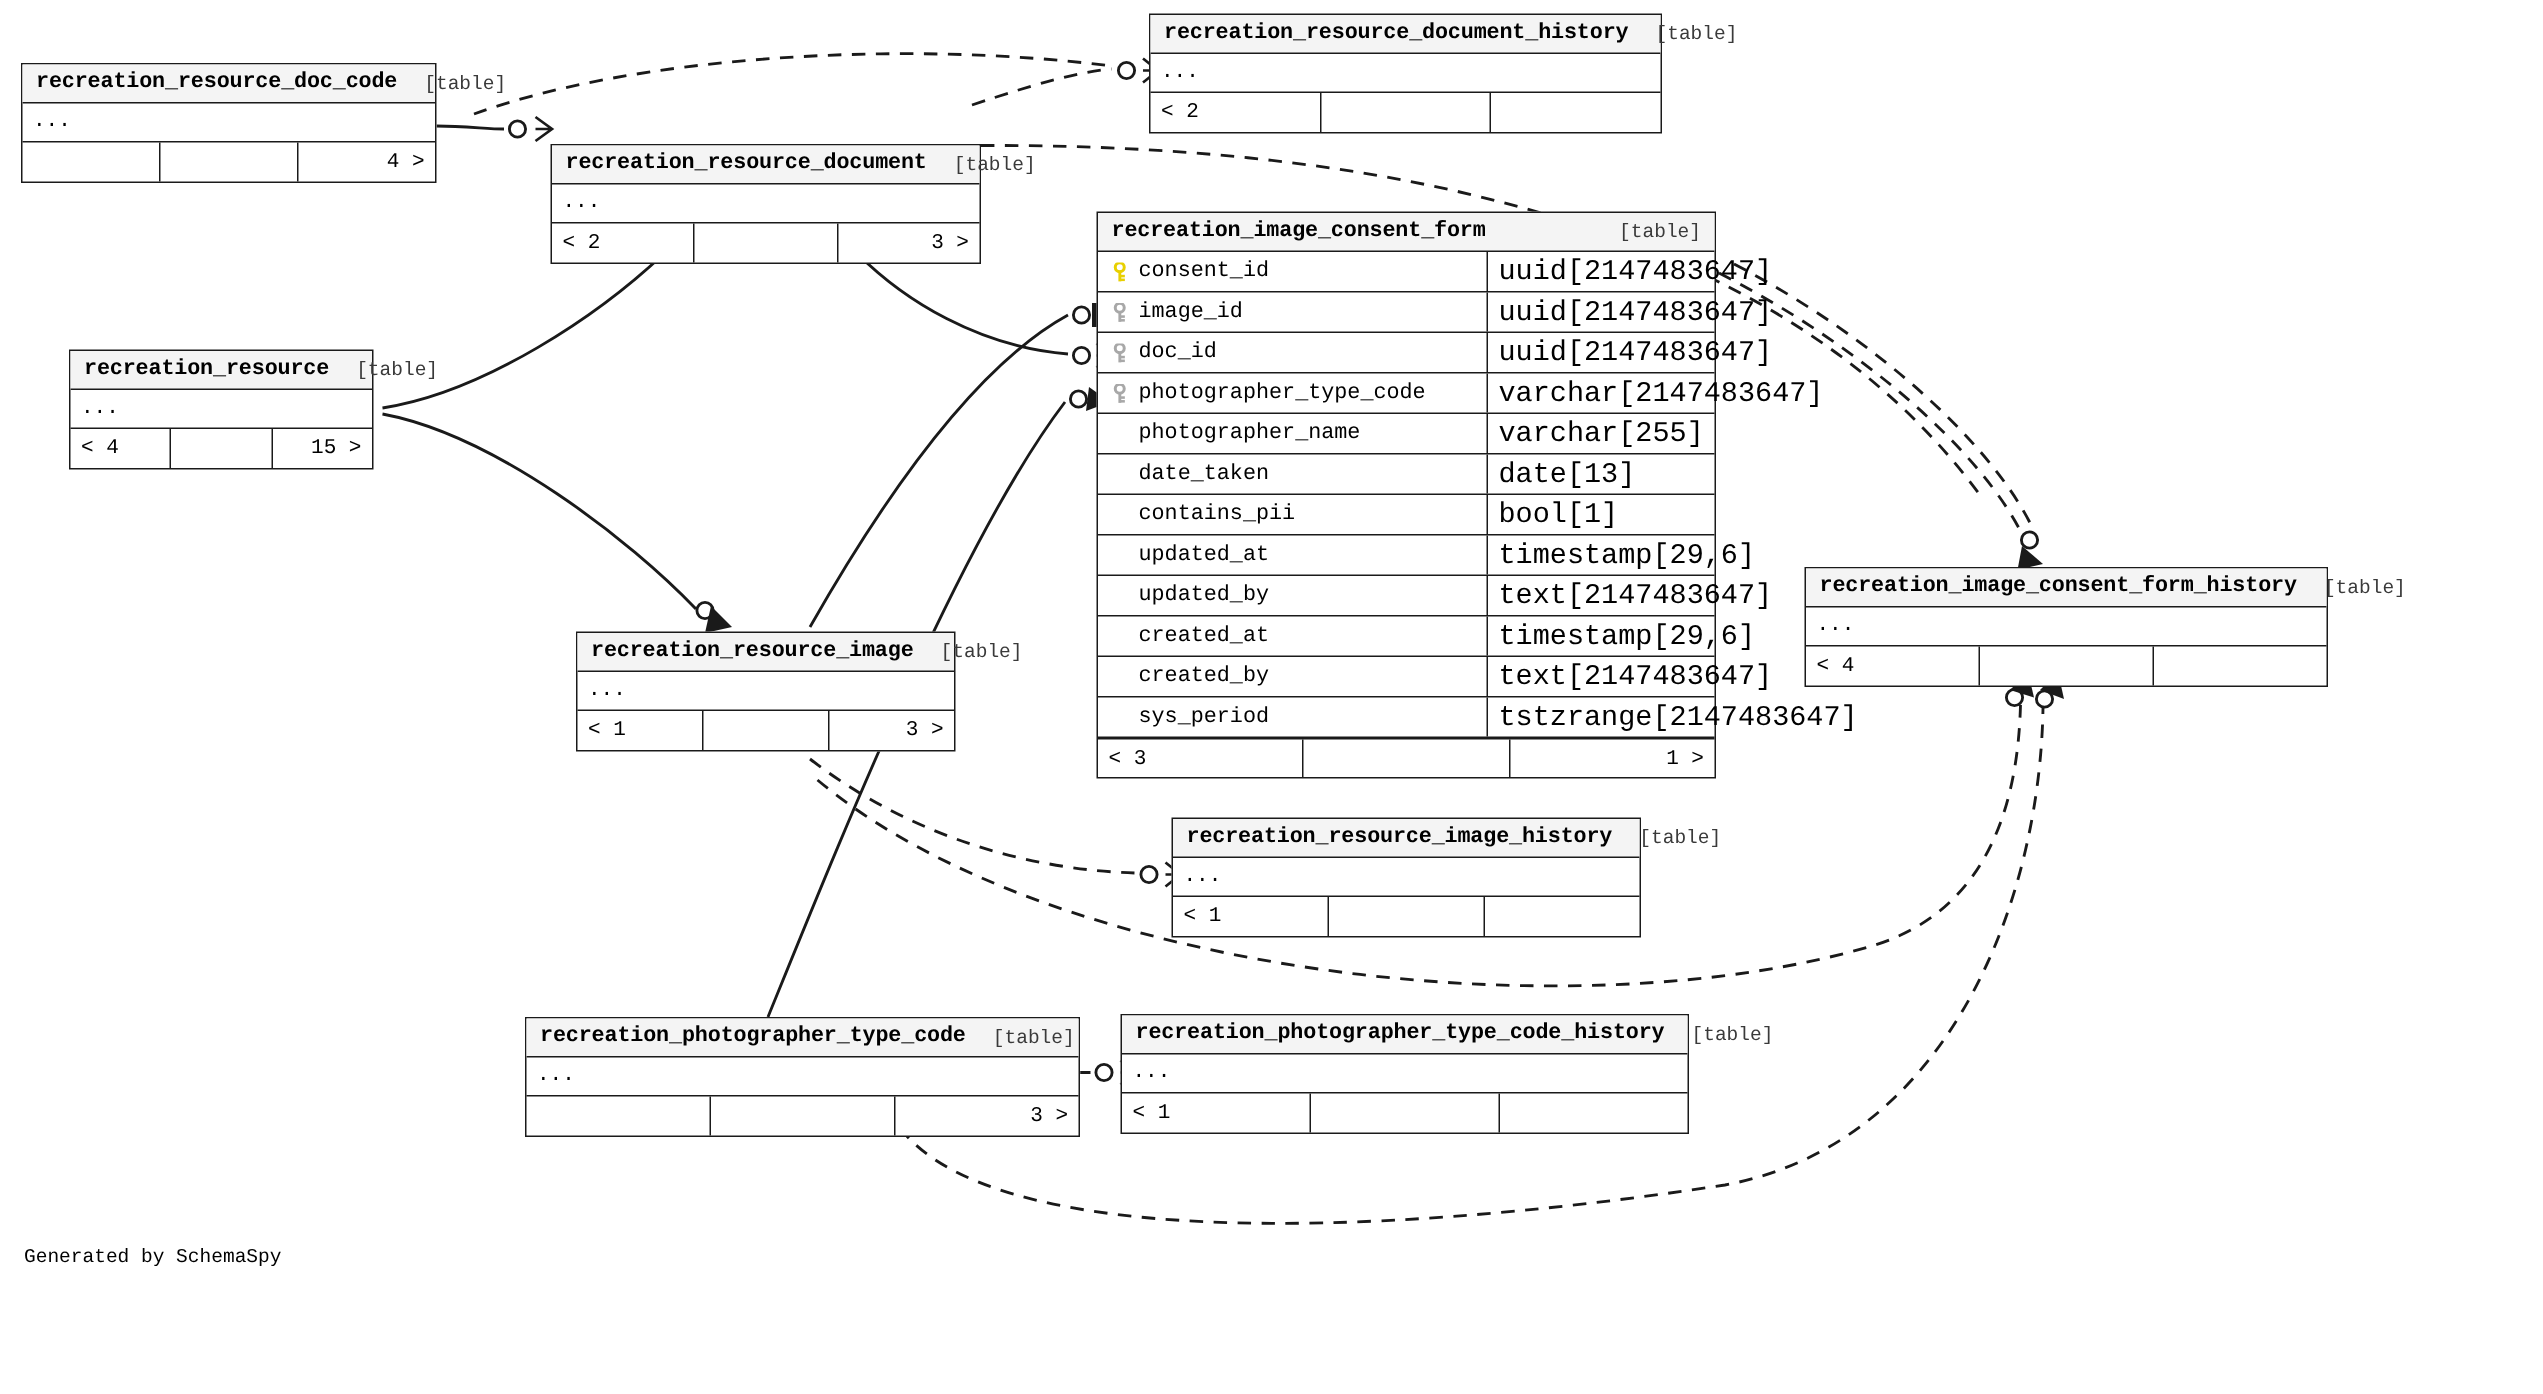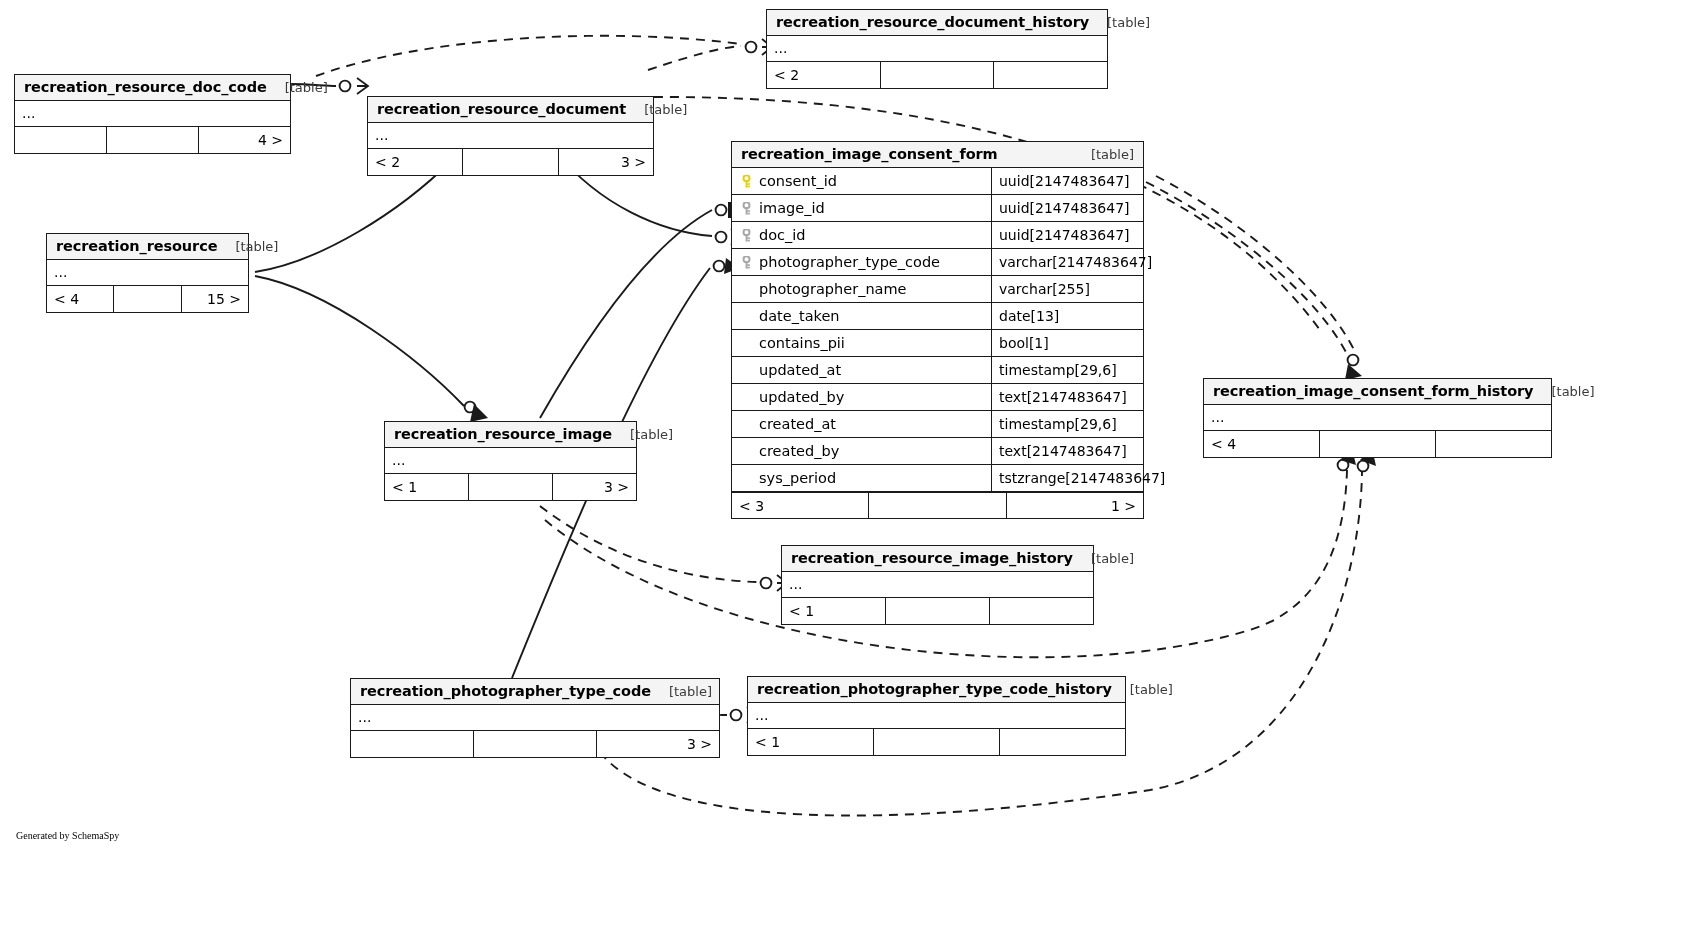--- a/index.html
+++ b/index.html
@@ -11,20 +11,21 @@
   #canvas{position:absolute;left:0;top:0;width:1695px;height:929px;}
   svg.edges{position:absolute;left:0;top:0;width:1695px;height:929px;pointer-events:none;}
 
   
   .node{
     position:absolute;
     background:#ffffff;
     border:1.6px solid #1a1a1a;
     box-sizing:border-box;
     z-index:5;
+    font-family:Liberation Mono, monospace;
   }
   .node .title{
     display:flex;align-items:center;justify-content:space-between;
     background:#f4f4f4;
     border-bottom:1.6px solid #1a1a1a;
     padding:3px 9px 4px 9px;
     height:26px;box-sizing:border-box;
     white-space:nowrap;
   }
   .node .tname{font-weight:bold;font-size:14.5px;letter-spacing:-0.1px;}
@@ -50,30 +51,30 @@
   .row{
     display:flex;height:27px;box-sizing:border-box;
     border-bottom:1.4px solid #1a1a1a;
   }
   .row .colname{
     flex:0 0 260px;display:flex;align-items:center;gap:7px;
     padding-left:9px;font-size:14.5px;
     border-right:1.4px solid #1a1a1a;box-sizing:border-box;
   }
   .row .coltype{
-    flex:1;display:flex;align-items:center;padding-left:7px;font-size:14px;
+    flex:1;display:flex;align-items:center;padding-left:7px;font-size:19px;
   }
   .keyicon{width:11px;height:13px;display:inline-block;position:relative;flex:0 0 11px;}
   .keyicon svg{display:block;}
 
   .node.expanded .foot{border-top:1.6px solid #1a1a1a;}
 
   .credit{
-    position:absolute;font-size:10px;color:#000;
-    font-family:Liberation Serif, serif;
+    position:absolute;font-size:13px;color:#000;
+    font-family:Liberation Mono, monospace;
   }
 </style>
 </head>
 <body>
 
 <div id="canvas">
 
   <svg class="edges" viewBox="0 0 1695 929">
     <g fill="none" stroke="#1a1a1a" stroke-width="1.9">
 
@@ -140,21 +141,21 @@
       <path d="M747,707 L757,715 L747,723 M747,715 L757,715" stroke-width="1.8"></path>
 
        consent_form_history (long dashed bottom) --&gt;
       <path d="M600,752 C660,830 900,828 1150,790 C1300,762 1360,600 1362,472" stroke-dasharray="9,7"></path>
       <circle cx="1363" cy="466" r="5.4" fill="#fff"></circle>
       <path d="M1360,460 L1372,448 L1376,466" fill="#1a1a1a" stroke="none"></path>
 
     </g>
   </svg>
 
-  <div class="node compact" style="left:14px;top:42px;width:277px;margin-top:32px;">
+  <div class="node compact" style="left:14px;top:42px;width:277px;">
     <div class="title">
       <span class="tname">recreation_resource_doc_code</span>
       <span class="ttag">[table]</span>
     </div>
     <div class="ellipsis">...</div>
     <div class="foot">
       <div class="cell"></div>
       <div class="cell"></div>
       <div class="cell right">4 &gt;</div>
     </div>

